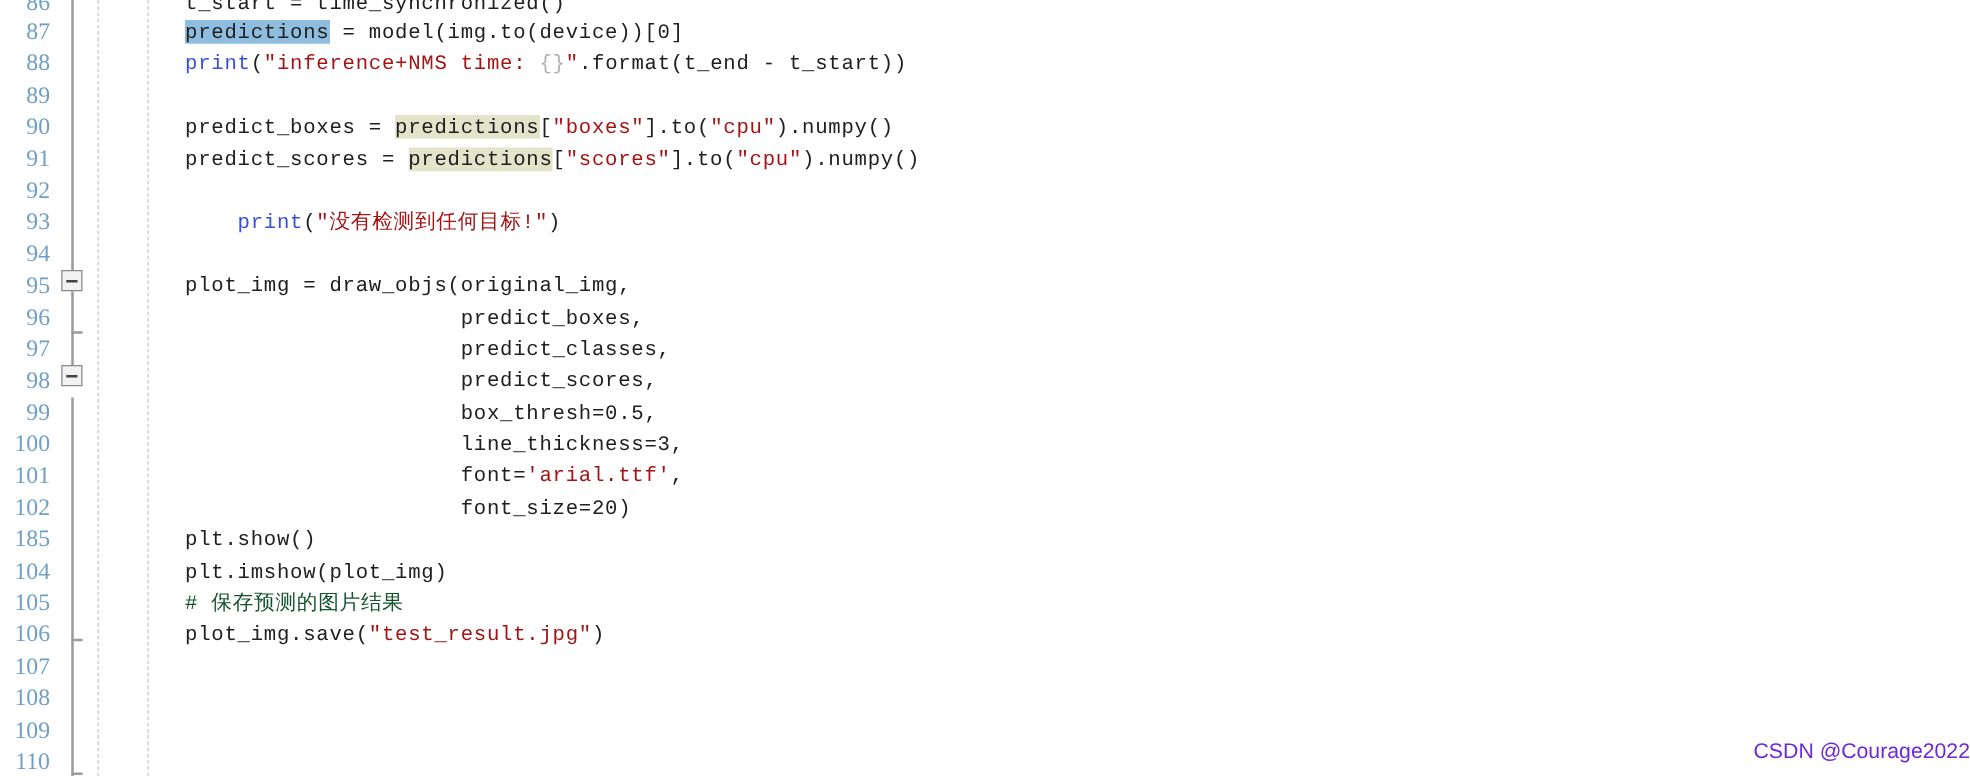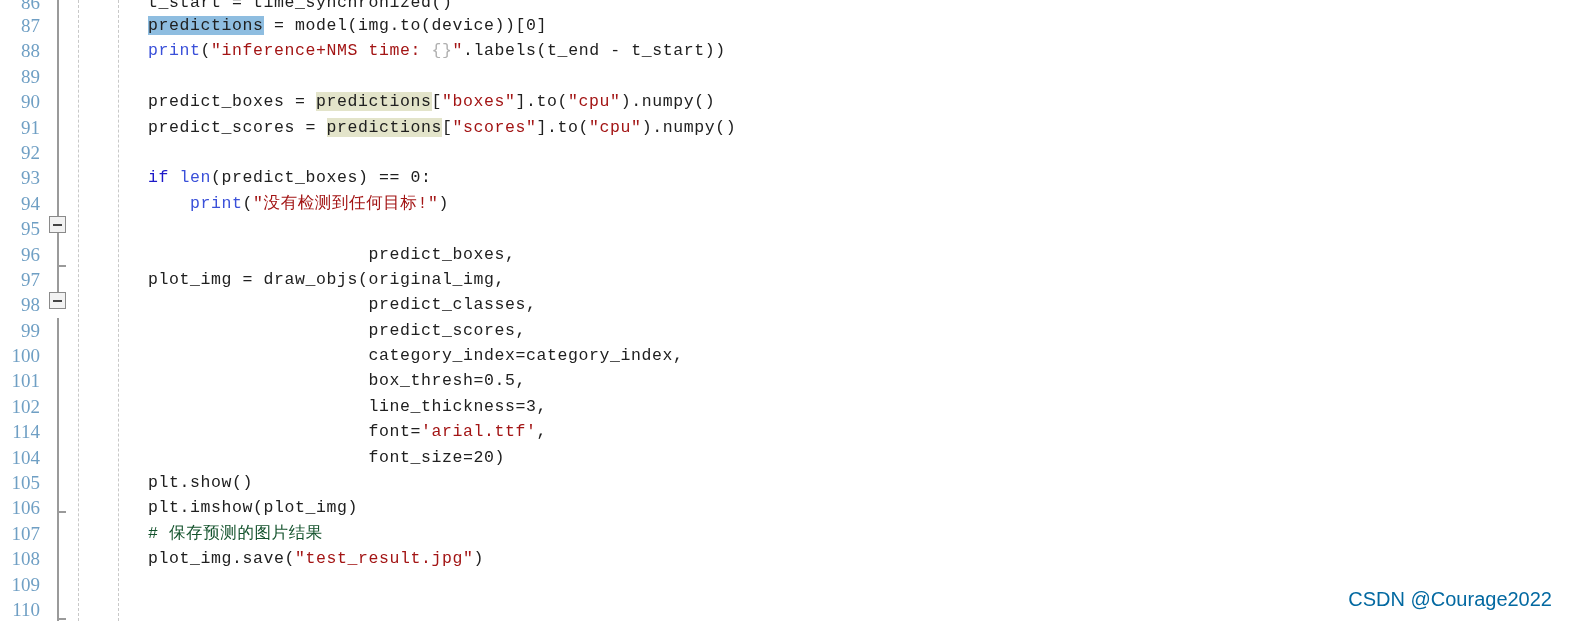--- a/index.html
+++ b/index.html
@@ -124,25 +124,25 @@
   .sel {
     background: #8ebde0;
   }
   .occ {
     background: #e3e4ca;
   }
 
   
   .watermark {
     position: absolute;
-    right: 24px;
+    right: 0;
     bottom: 10px;
     font-family: "Liberation Sans", "DejaVu Sans", sans-serif;
-    font-size: 20px;
-    color: #0369a1;
+    font-size: 17px;
+    color: #6d28d9;
     white-space: nowrap;
     user-select: none;
   }
 </style>
 </head>
 <body>
 
 <div id="editor">
 
   <div class="gutter">
@@ -158,21 +158,21 @@
       <div class="lnum">93</div>
       <div class="lnum">94</div>
       <div class="lnum">95</div>
       <div class="lnum">96</div>
       <div class="lnum">97</div>
       <div class="lnum">98</div>
       <div class="lnum">99</div>
       <div class="lnum">100</div>
       <div class="lnum">101</div>
       <div class="lnum">102</div>
-      <div class="lnum">114</div>
+      <div class="lnum">185</div>
       <div class="lnum">104</div>
       <div class="lnum">105</div>
       <div class="lnum">106</div>
       <div class="lnum">107</div>
       <div class="lnum">108</div>
       <div class="lnum">109</div>
       <div class="lnum">110</div>
     </div>
 
     <div class="foldbar-line" style="top:0px;  height:216px;"></div>
@@ -191,42 +191,40 @@
     <div class="indent-guide" style="left:118px;top:0px;  height:621px;"></div>
   </div>
 
   <div class="code">
 
     <div class="line" style="height:13px;line-height:6px;overflow:hidden;"><span class="plain">t_start = time_synchronized()</span></div>
 
     <div class="line"><span class="sel">predictions</span><span class="plain"> = model(img.to(device))[0]</span></div>
 
 
-    <div class="line"><span class="builtin">print</span><span class="plain">(</span><span class="str">"inference+NMS time: </span><span class="brace">{}</span><span class="str">"</span><span class="plain">.labels(t_end - t_start))</span></div>
+    <div class="line"><span class="builtin">print</span><span class="plain">(</span><span class="str">"inference+NMS time: </span><span class="brace">{}</span><span class="str">"</span><span class="plain">.format(t_end - t_start))</span></div>
 
     <div class="line">&nbsp;</div>
 
     <div class="line"><span class="plain">predict_boxes = </span><span class="occ">predictions</span><span class="plain">[</span><span class="str">"boxes"</span><span class="plain">].to(</span><span class="str">"cpu"</span><span class="plain">).numpy()</span></div>
 
 
     <div class="line"><span class="plain">predict_scores = </span><span class="occ">predictions</span><span class="plain">[</span><span class="str">"scores"</span><span class="plain">].to(</span><span class="str">"cpu"</span><span class="plain">).numpy()</span></div>
 
     <div class="line">&nbsp;</div>
 
-    <div class="line"><span class="kw">if</span><span class="plain"> </span><span class="builtin">len</span><span class="plain">(predict_boxes) == 0:</span></div>
 
     <div class="line"><span class="plain">    </span><span class="builtin">print</span><span class="plain">(</span><span class="str">"没有检测到任何目标!"</span><span class="plain">)</span></div>
 
     <div class="line">&nbsp;</div>
 
+    <div class="line"><span class="plain">plot_img = draw_objs(original_img,</span></div>
     <div class="line"><span class="plain">                     predict_boxes,</span></div>
-    <div class="line"><span class="plain">plot_img = draw_objs(original_img,</span></div>
     <div class="line"><span class="plain">                     predict_classes,</span></div>
     <div class="line"><span class="plain">                     predict_scores,</span></div>
-    <div class="line"><span class="plain">                     category_index=category_index,</span></div>
     <div class="line"><span class="plain">                     box_thresh=0.5,</span></div>
     <div class="line"><span class="plain">                     line_thickness=3,</span></div>
     <div class="line"><span class="plain">                     font=</span><span class="str">'arial.ttf'</span><span class="plain">,</span></div>
     <div class="line"><span class="plain">                     font_size=20)</span></div>
 
     <div class="line"><span class="plain">plt.show()</span></div>
     <div class="line"><span class="plain">plt.imshow(plot_img)</span></div>
 
     <div class="line"><span class="cmt"># 保存预测的图片结果</span></div>
 

